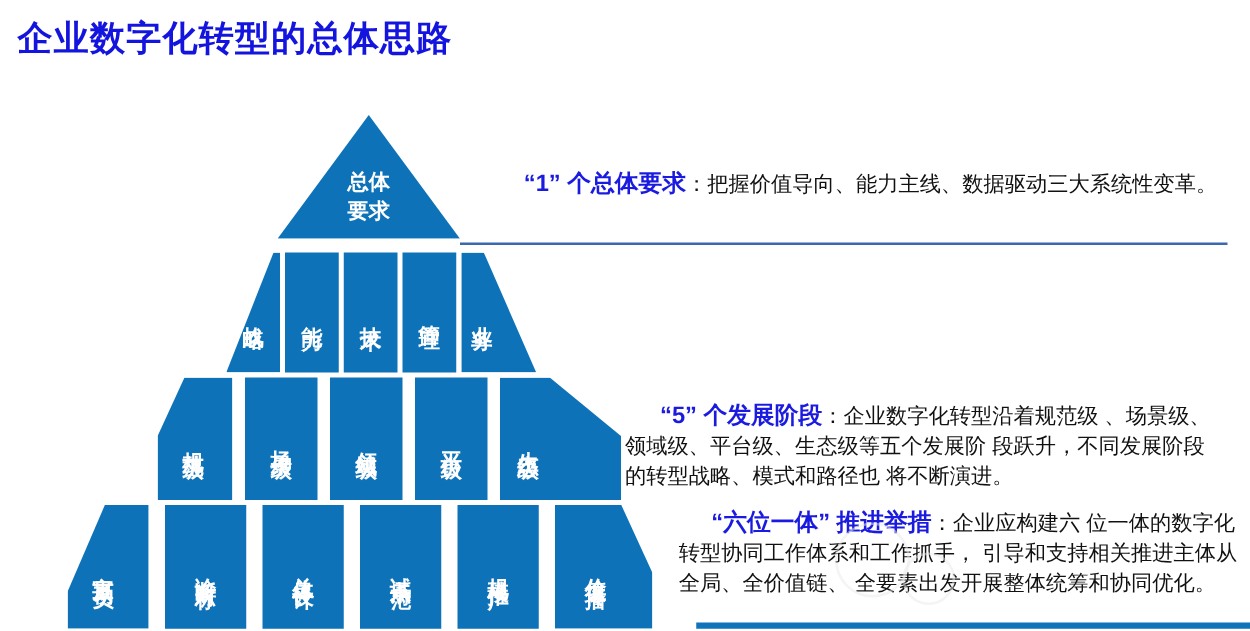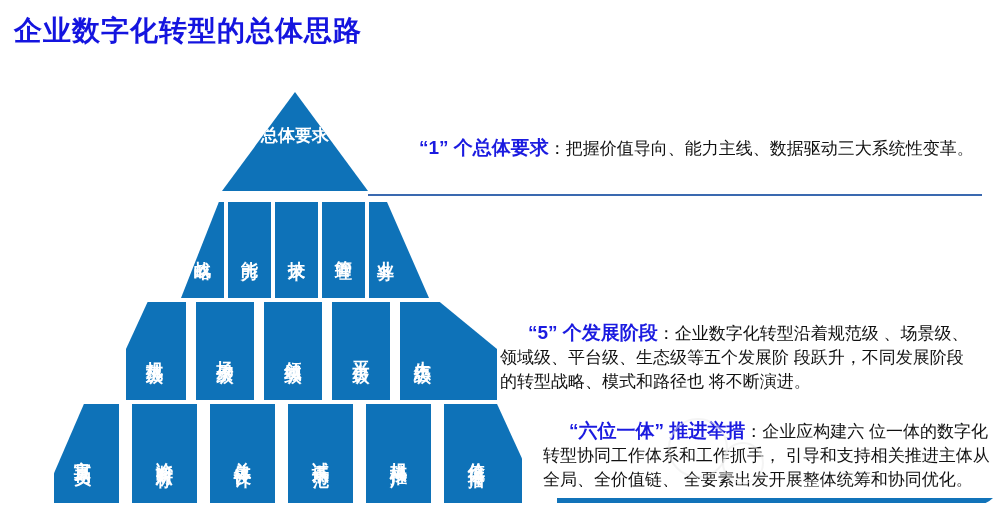--- a/index.html
+++ b/index.html
@@ -1,36 +1,36 @@
 <!DOCTYPE html>
 <html><head>
 <meta charset="utf-8">
 <style>
   html,body{margin:0;padding:0;background:#ffffff;}
   body{font-family:"Liberation Sans","DejaVu Sans",sans-serif;}
-  .stage{position:relative;width:1000px;height:505px;background:#fff;overflow:hidden;border-radius:24px;}
+  .stage{position:relative;width:1000px;height:505px;background:#fff;overflow:hidden;}
 
   .slide-title{
     position:absolute;left:14px;top:12px;
     font-size:28px;font-weight:900;color:#1414df;letter-spacing:1px;
   }
 
   
   .blk{
     position:absolute;background:#0e72b8;color:#ffffff;
     display:flex;align-items:center;justify-content:center;
     font-weight:bold;font-size:17px;
   }
   .vtext{
     writing-mode:vertical-rl;text-orientation:upright;
     letter-spacing:3px;line-height:1;white-space:nowrap;
   }
   .apex{
     clip-path:polygon(50% 0,100% 100%,0 100%);
-    flex-direction:row;justify-content:center;
+    flex-direction:column;justify-content:flex-end;
     text-align:center;line-height:1.35;padding-bottom:10px;box-sizing:border-box;
   }
 
   
   .r2-left {clip-path:polygon(88% 0,100% 0,100% 100%,0 100%);}
   .r2-right{clip-path:polygon(0 0,30% 0,100% 100%,0 100%);justify-content:flex-start;padding-left:8px;box-sizing:border-box;}
   .r3-left {clip-path:polygon(36% 0,100% 0,100% 100%,0 100%,0 48%);justify-content:flex-start;padding-left:20px;box-sizing:border-box;}
   .r3-right{clip-path:polygon(0 0,41% 0,100% 48%,100% 100%,0 100%);justify-content:flex-start;padding-left:14px;box-sizing:border-box;}
   .r4-left {clip-path:polygon(46% 0,100% 0,100% 100%,0 100%,0 70%);justify-content:flex-start;padding-left:20px;box-sizing:border-box;}
   .r4-right{clip-path:polygon(0 0,68% 0,100% 55%,100% 100%,0 100%);justify-content:flex-start;padding-left:24px;box-sizing:border-box;}
@@ -110,21 +110,21 @@
 
   <div class="anno" style="left:419px;top:136px;width:570px;">
     <span class="hd">“1” 个总体要求</span><span>：把握价值导向、能力主线、数据驱动三大系统性变革。</span>
   </div>
 
 
   <div class="anno" style="left:484px;top:321px;width:478px;text-indent:28px;margin-left:16px;">
     <span class="hd">“5” 个发展阶段</span><span>：企业数字化转型沿着规范级 、场景级、领域级、平台级、生态级等五个发展阶 段跃升，不同发展阶段的转型战略、模式和路径也 将不断演进。</span>
   </div>
 
-  <div class="anno" style="left:543px;top:419px;width:452px;text-indent:26px;">
+  <div class="anno" style="left:543px;top:407px;width:452px;text-indent:26px;">
     <span class="hd">“六位一体” 推进举措</span><span>：企业应构建六 位一体的数字化转型协同工作体系和工作抓手， 引导和支持相关推进主体从全局、全价值链、 全要素出发开展整体统筹和协同优化。</span>
   </div>
 
   <div class="watermark" style="left:668px;top:418px;width:56px;height:56px;"></div>
   <div class="watermark" style="left:722px;top:442px;width:38px;height:38px;"></div>
 
   <div class="bottom-rule" style="left:557px;top:498px;width:443px;height:5px;"></div>
 
 </div>
 

